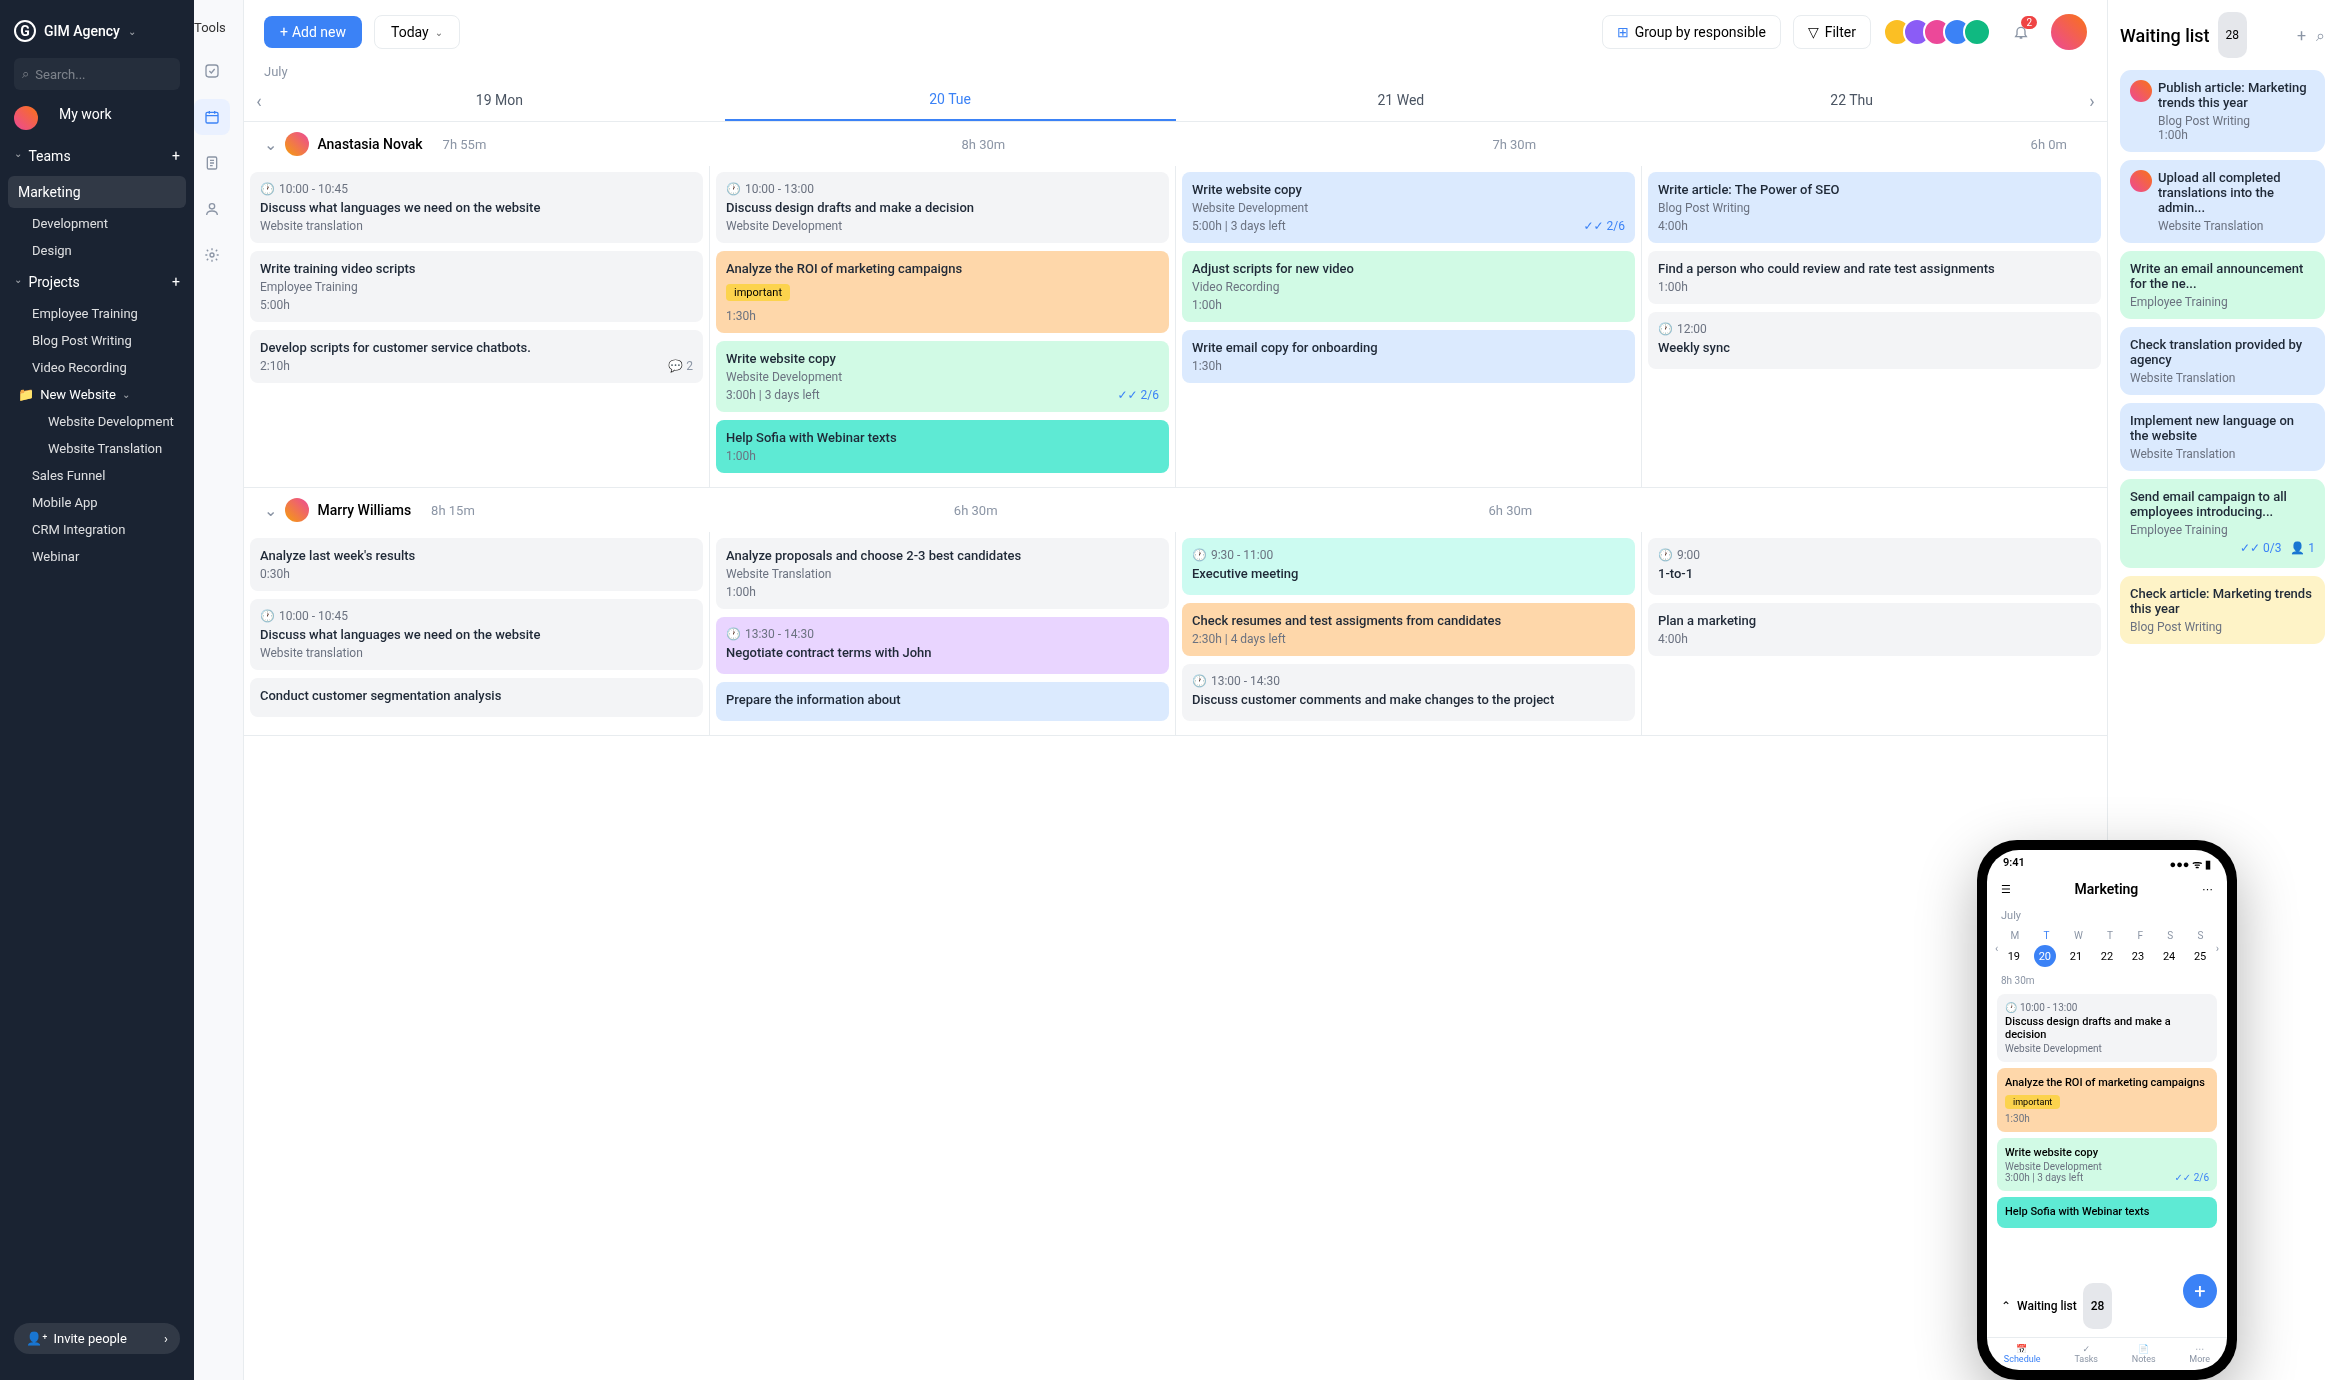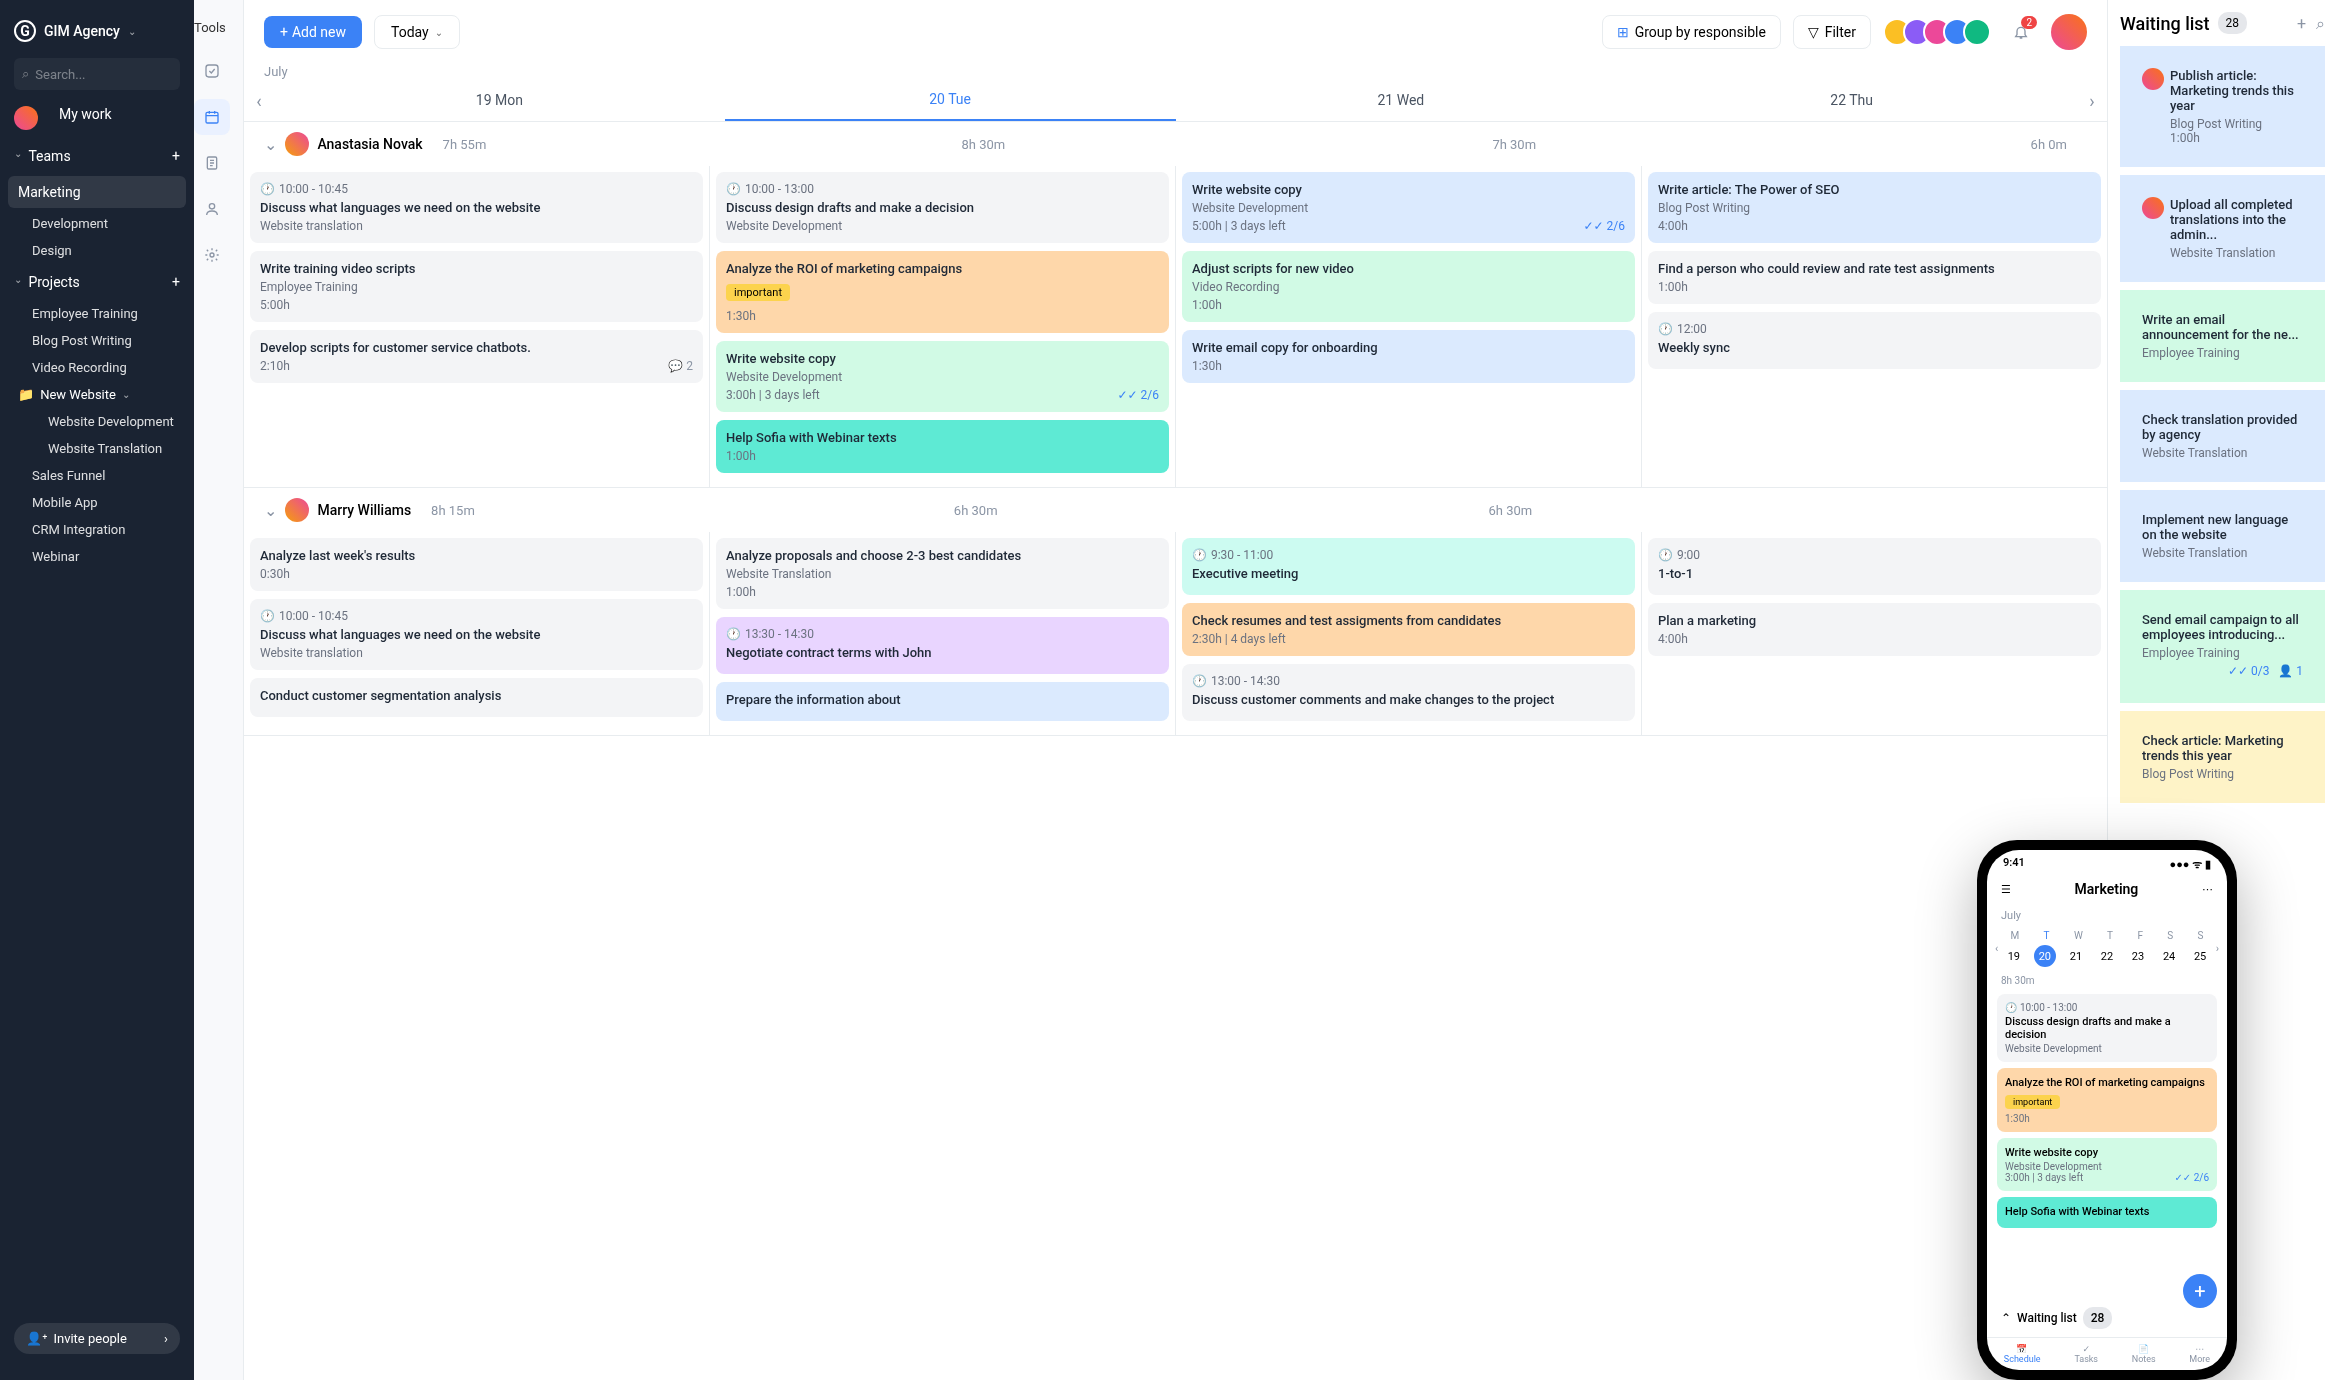--- a/index.html
+++ b/index.html
@@ -62,23 +62,23 @@
 .c-green{background:#d1fae5}
 .c-orange{background:#fed7aa}
 .c-bluelight{background:#5eead4}
 .c-teal{background:#ccfbf1}
 .c-purple{background:#e9d5ff}
 .c-yellow{background:#fef3c7}
 .comments{display:flex;align-items:center;gap:4px;color:#8b95a5;font-size:12px}
 .waiting{width:230px;border-left:1px solid #e8ecef;padding:12px;overflow-y:auto}
 .waiting-header{display:flex;align-items:center;gap:8px;margin-bottom:12px}
 .waiting-title{font-size:18px;font-weight:500}
-.waiting-count{background:#e5e7eb;padding:4px 8px;border-radius:10px;font-size:12px}
+.waiting-count{background:#e5e7eb;padding:16px 8px;border-radius:10px;font-size:12px}
 .waiting-icons{margin-left:auto;display:flex;gap:10px;color:#8b95a5}
-.wcard{padding:22px;border-radius:0;margin-bottom:8px;font-size:12px}
+.wcard{padding:10px;border-radius:11px;margin-bottom:8px;font-size:12px}
 .wav{width:22px;height:22px;border-radius:50%;display:inline-block;margin-right:6px;vertical-align:top}
 .phone{position:absolute;right:100px;bottom:0;width:260px;height:540px;background:#000;border-radius:40px;padding:10px;box-shadow:0 20px 60px rgba(0,0,0,.3)}
 .phone-screen{width:100%;height:100%;background:#fff;border-radius:32px;overflow:hidden;display:flex;flex-direction:column;font-size:11px}
 .phone-status{display:flex;justify-content:space-between;padding:6px 16px 2px;font-size:11px;font-weight:600}
 .phone-header{display:flex;justify-content:space-between;align-items:center;padding:8px 14px}
 .phone-title{font-size:14px;font-weight:600}
 .phone-month{padding:4px 14px;font-size:11px;color:#8b95a5}
 .phone-cal{padding:4px 8px}
 .phone-days{display:flex;justify-content:space-around;font-size:10px;color:#8b95a5}
 .phone-dates{display:flex;justify-content:space-around;font-size:11px;margin-top:4px}

